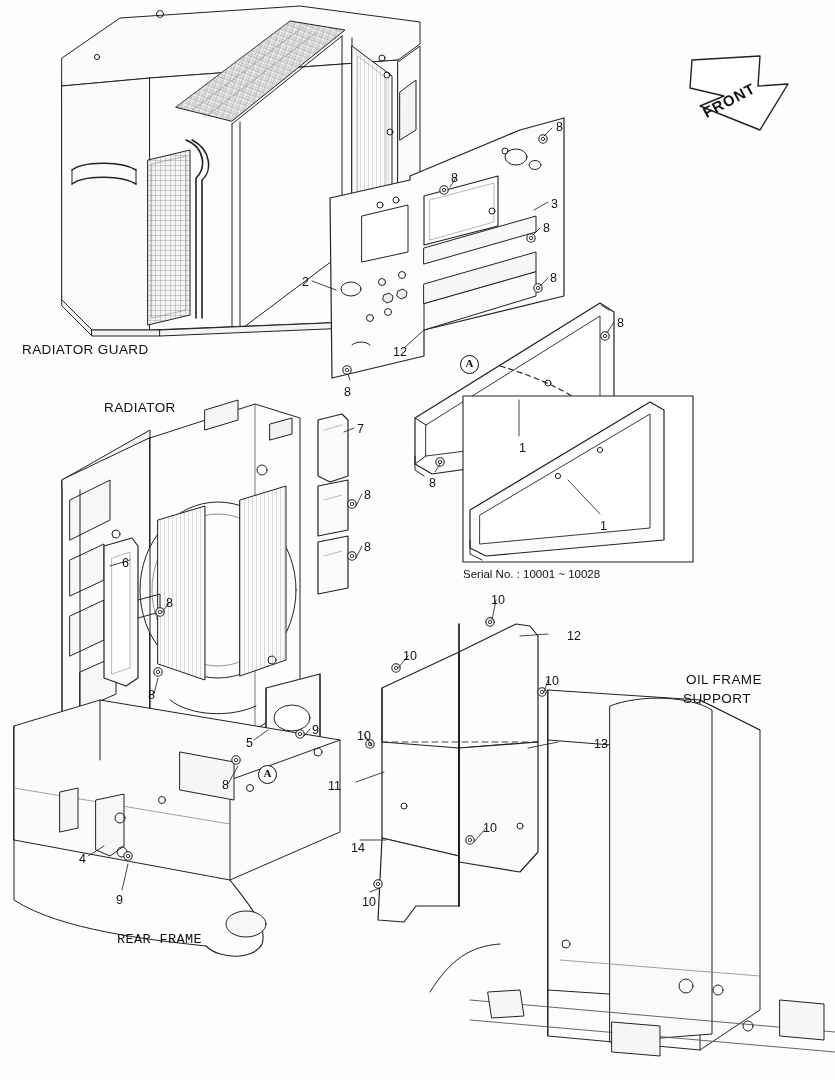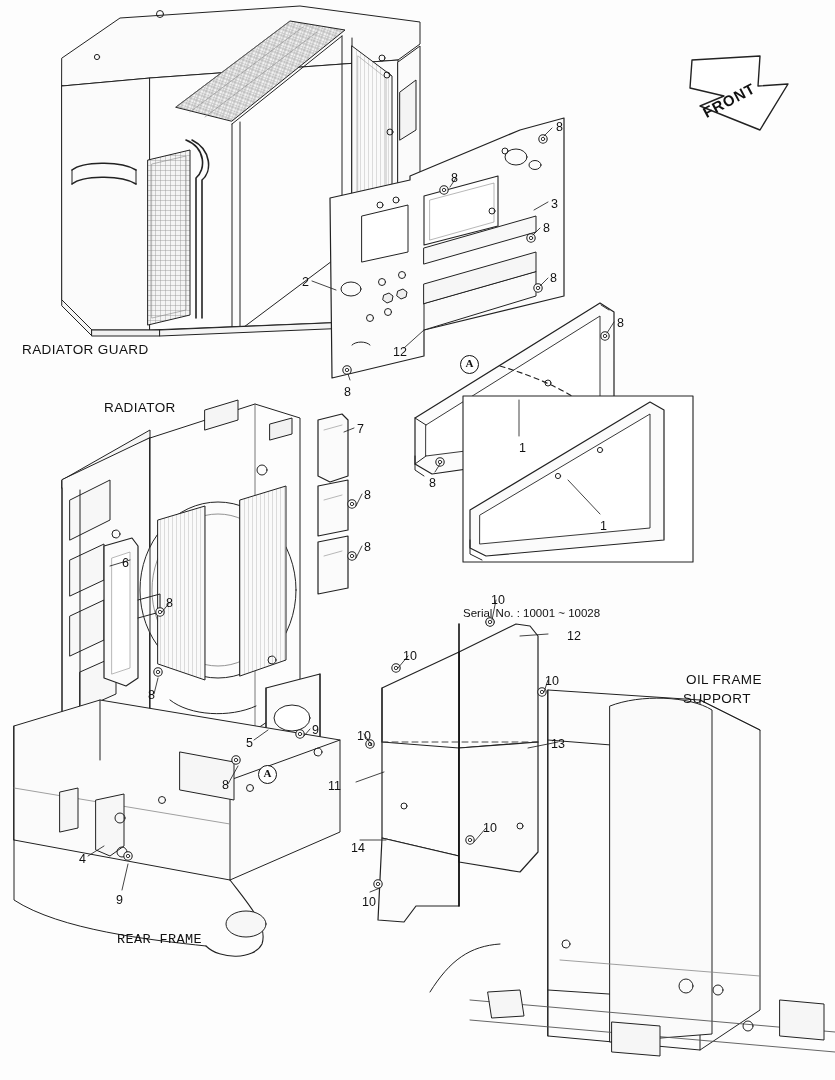--- a/index.html
+++ b/index.html
@@ -353,21 +353,21 @@
       </g>
     </g>
   </svg>
 
   <div class="label section-label" style="left:22px; top:343px;">RADIATOR GUARD</div>
   <div class="label section-label" style="left:104px; top:401px;">RADIATOR</div>
   <div class="label section-label" style="left:117px; top:933px;font-family:Liberation Mono, monospace;">REAR FRAME</div>
   <div class="label section-label" style="left:686px; top:673px;">OIL FRAME</div>
   <div class="label section-label" style="left:683px; top:692px;">SUPPORT</div>
 
-  <div class="label serial-label" style="left:463px; top:569px;margin-top:39px;">Serial No. : 10001 ~ 10028</div>
+  <div class="label serial-label" style="left:463px; top:569px;">Serial No. : 10001 ~ 10028</div>
 
   <div class="front-text" style="left:700px; top:106px;">FRONT</div>
 
   <div class="circ" style="left:460px; top:355px;">A</div>
   <div class="circ" style="left:258px; top:765px;">A</div>
 
   <div id="callout-layer">
       <div class="label callout" style="left: 556px; top: 121px;">8</div>
       <div class="label callout" style="left: 451px; top: 172px;">8</div>
       <div class="label callout" style="left: 551px; top: 198px;">3</div>
@@ -389,20 +389,20 @@
       <div class="label callout" style="left: 312px; top: 724px;">9</div>
       <div class="label callout" style="left: 246px; top: 737px;">5</div>
       <div class="label callout" style="left: 222px; top: 779px;">8</div>
       <div class="label callout" style="left: 79px; top: 853px;">4</div>
       <div class="label callout" style="left: 116px; top: 894px;">9</div>
       <div class="label callout" style="left: 491px; top: 594px;">10</div>
       <div class="label callout" style="left: 552px; top: 630px; margin-left: 15px;">12</div>
       <div class="label callout" style="left: 403px; top: 650px;">10</div>
       <div class="label callout" style="left: 545px; top: 675px;">10</div>
       <div class="label callout" style="left: 357px; top: 730px;">10</div>
-      <div class="label callout" style="left: 551px; top: 738px;">13</div>
+      <div class="label callout" style="left: 594px; top: 738px;">13</div>
       <div class="label callout" style="left: 328px; top: 780px;">11</div>
       <div class="label callout" style="left: 483px; top: 822px;">10</div>
       <div class="label callout" style="left: 351px; top: 836px; margin-top: 6px;">14</div>
       <div class="label callout" style="left: 362px; top: 896px;">10</div>
     </div>
 
 </div>
 
 </body></html>

